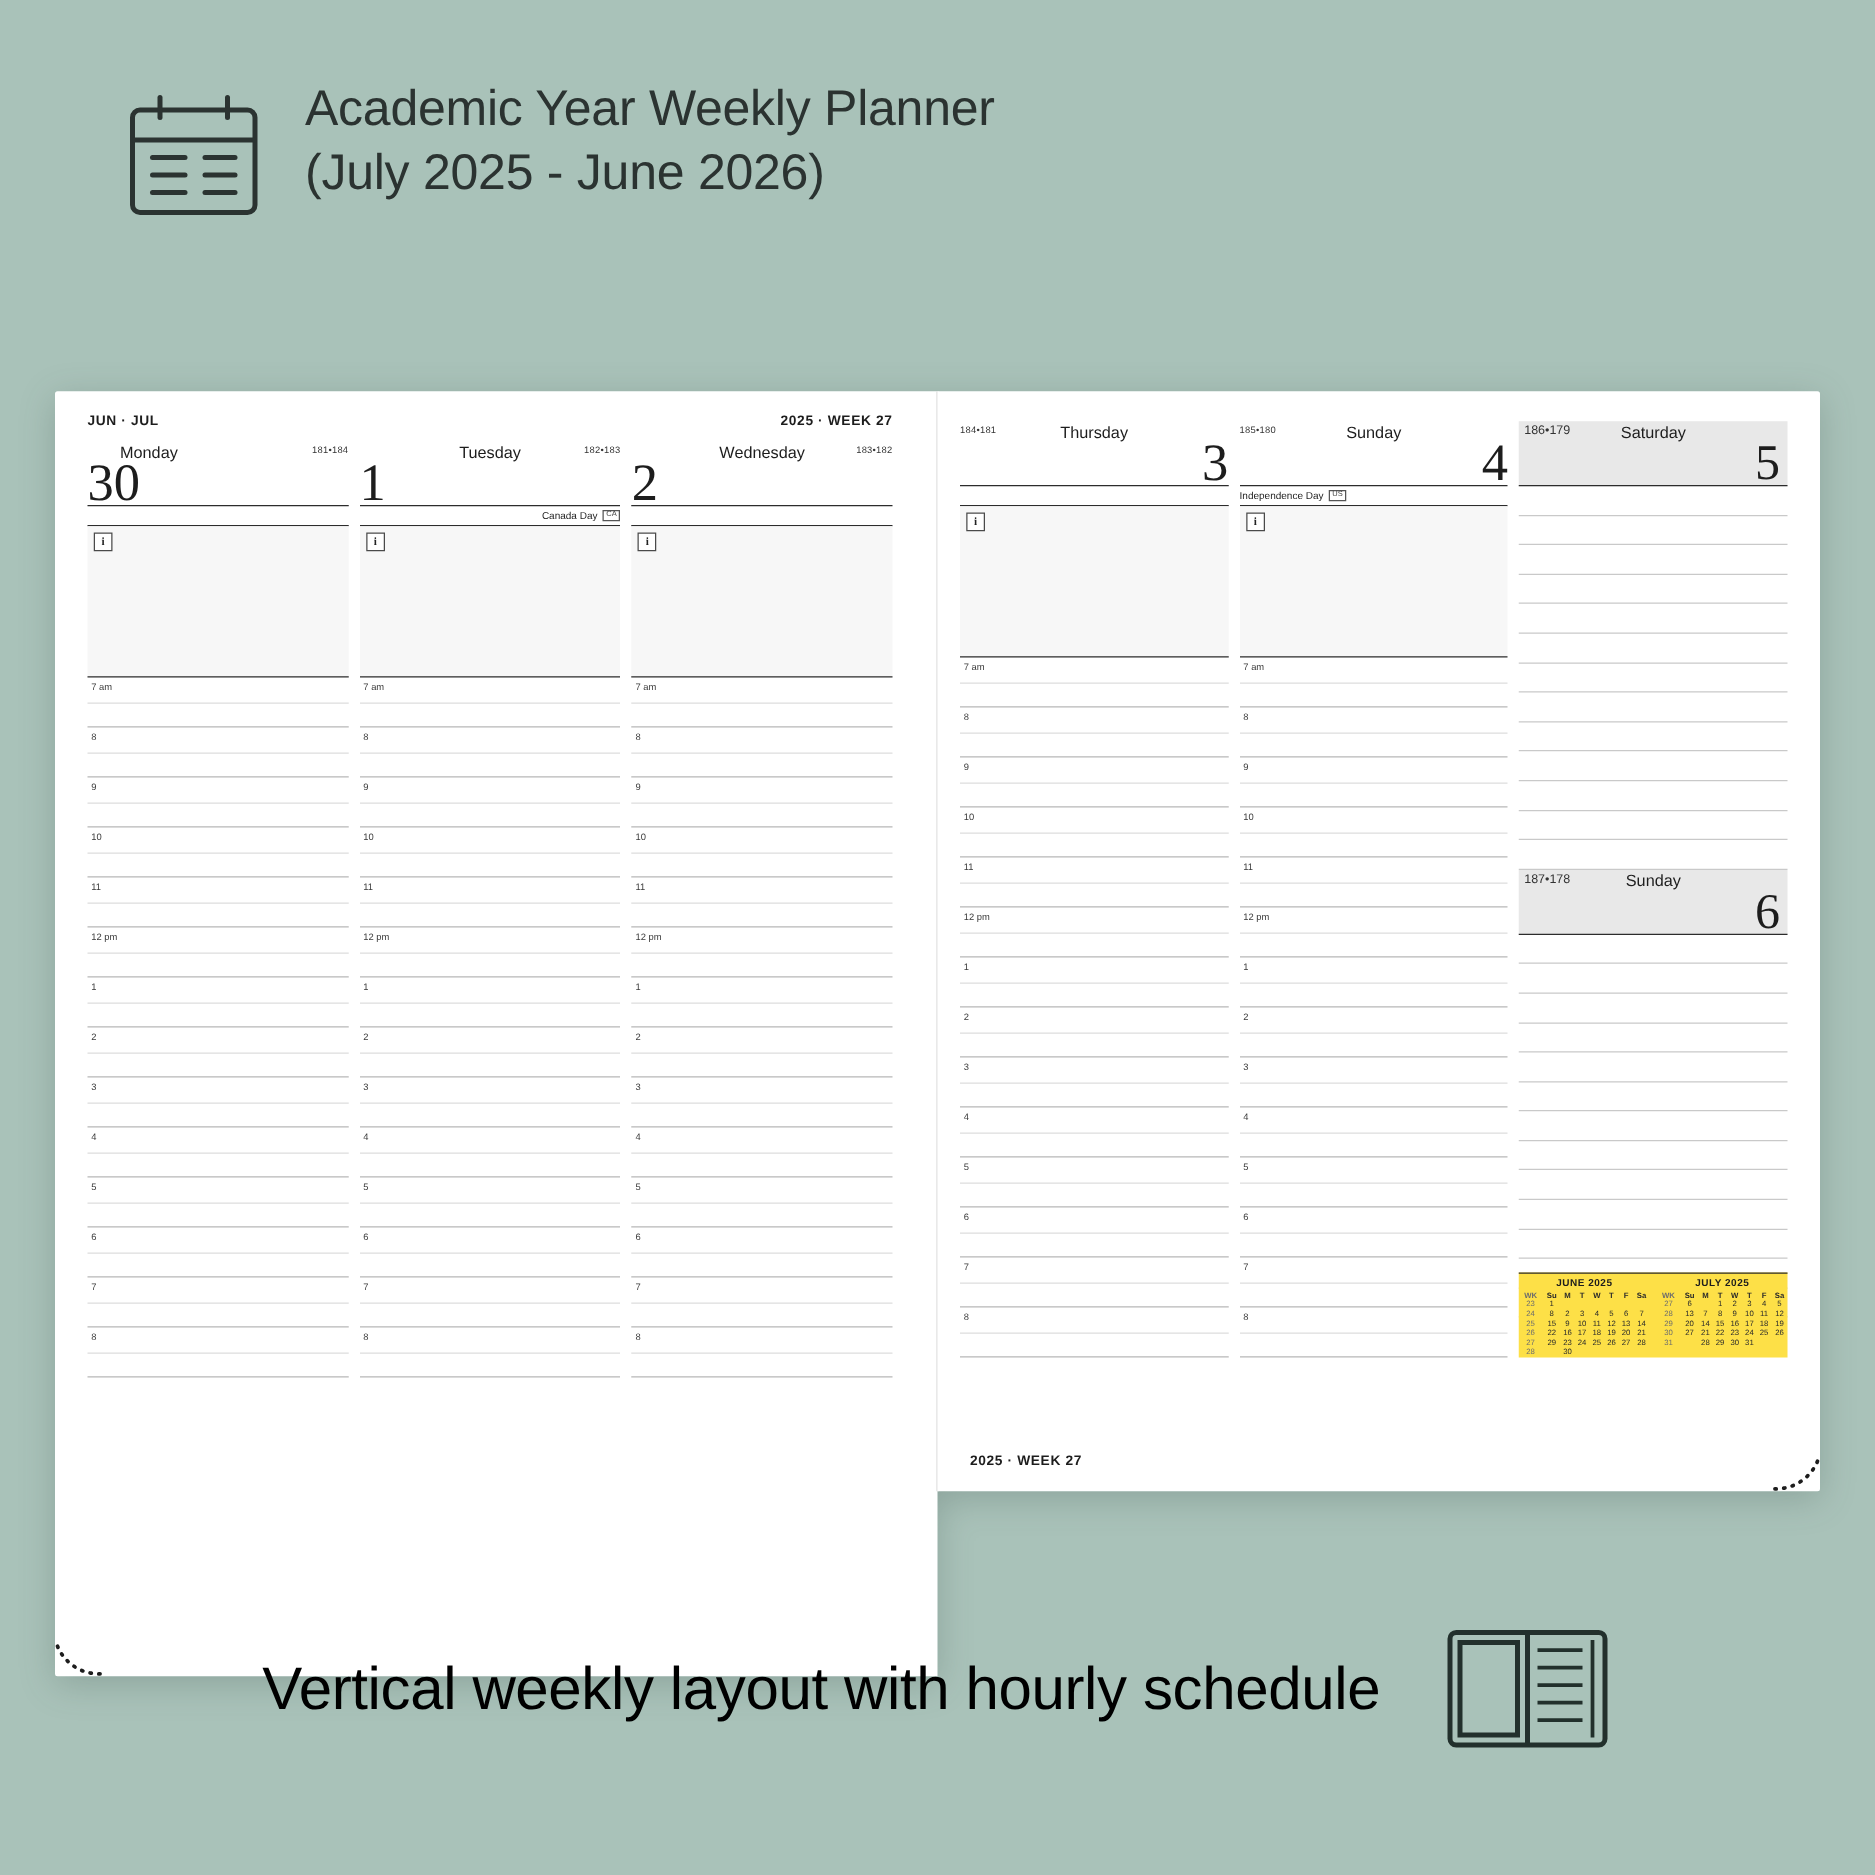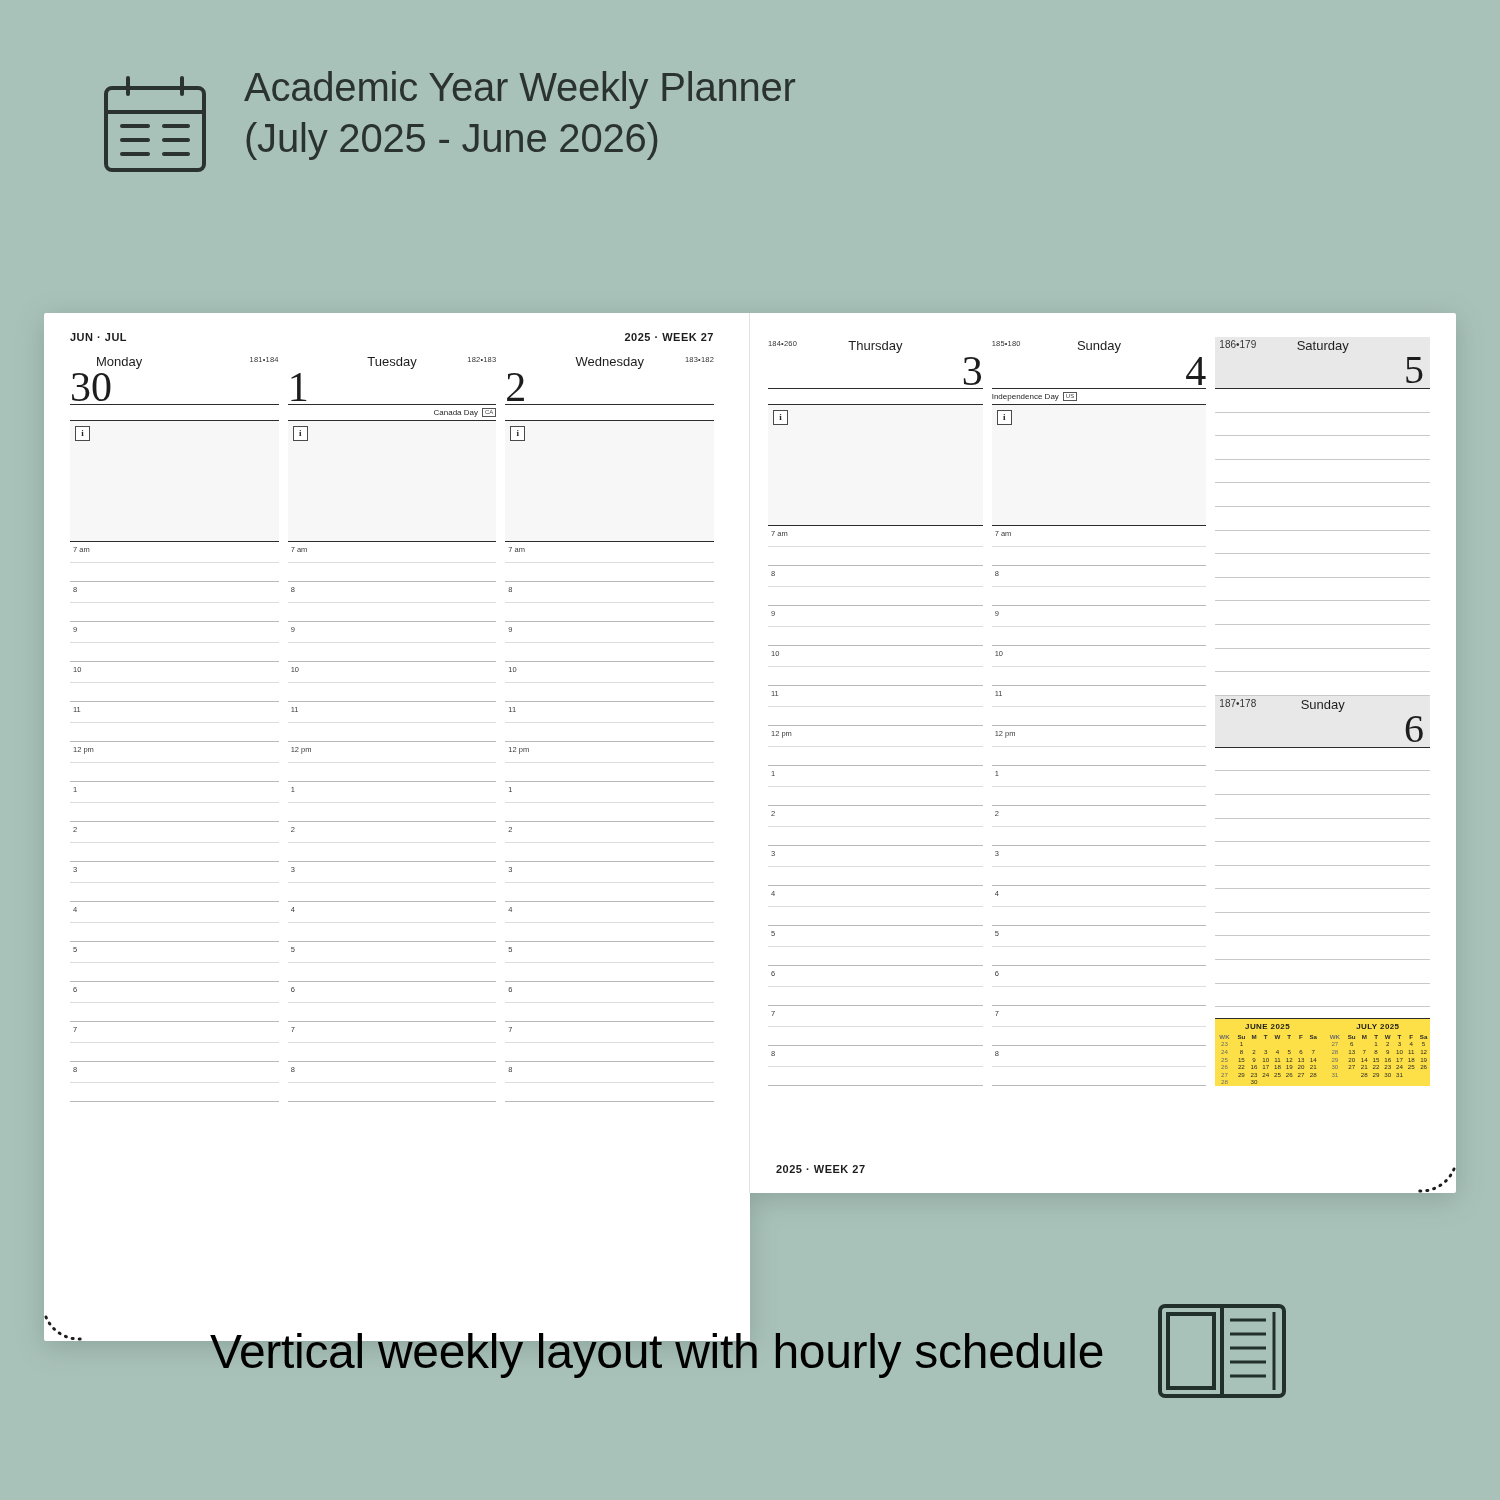--- a/index.html
+++ b/index.html
@@ -535,21 +535,21 @@
   </div>
 
   <div class="gutter"></div>
 
   <div class="page page-right">
 
     <div class="cols">
 
       <div class="col">
         <div class="day-head">
-          <span class="julian left">184•260</span>
+          <span class="julian left">184•181</span>
           <span class="dayname">Thursday</span>
           <span class="daynum r">3</span>
         </div>
         <div class="holiday-row blank"></div>
         <div class="notes-box">
           <span class="info-chip">i</span>
         </div>
         <div class="hours">
           <div class="hour">
               <span class="lbl">7 am</span>

